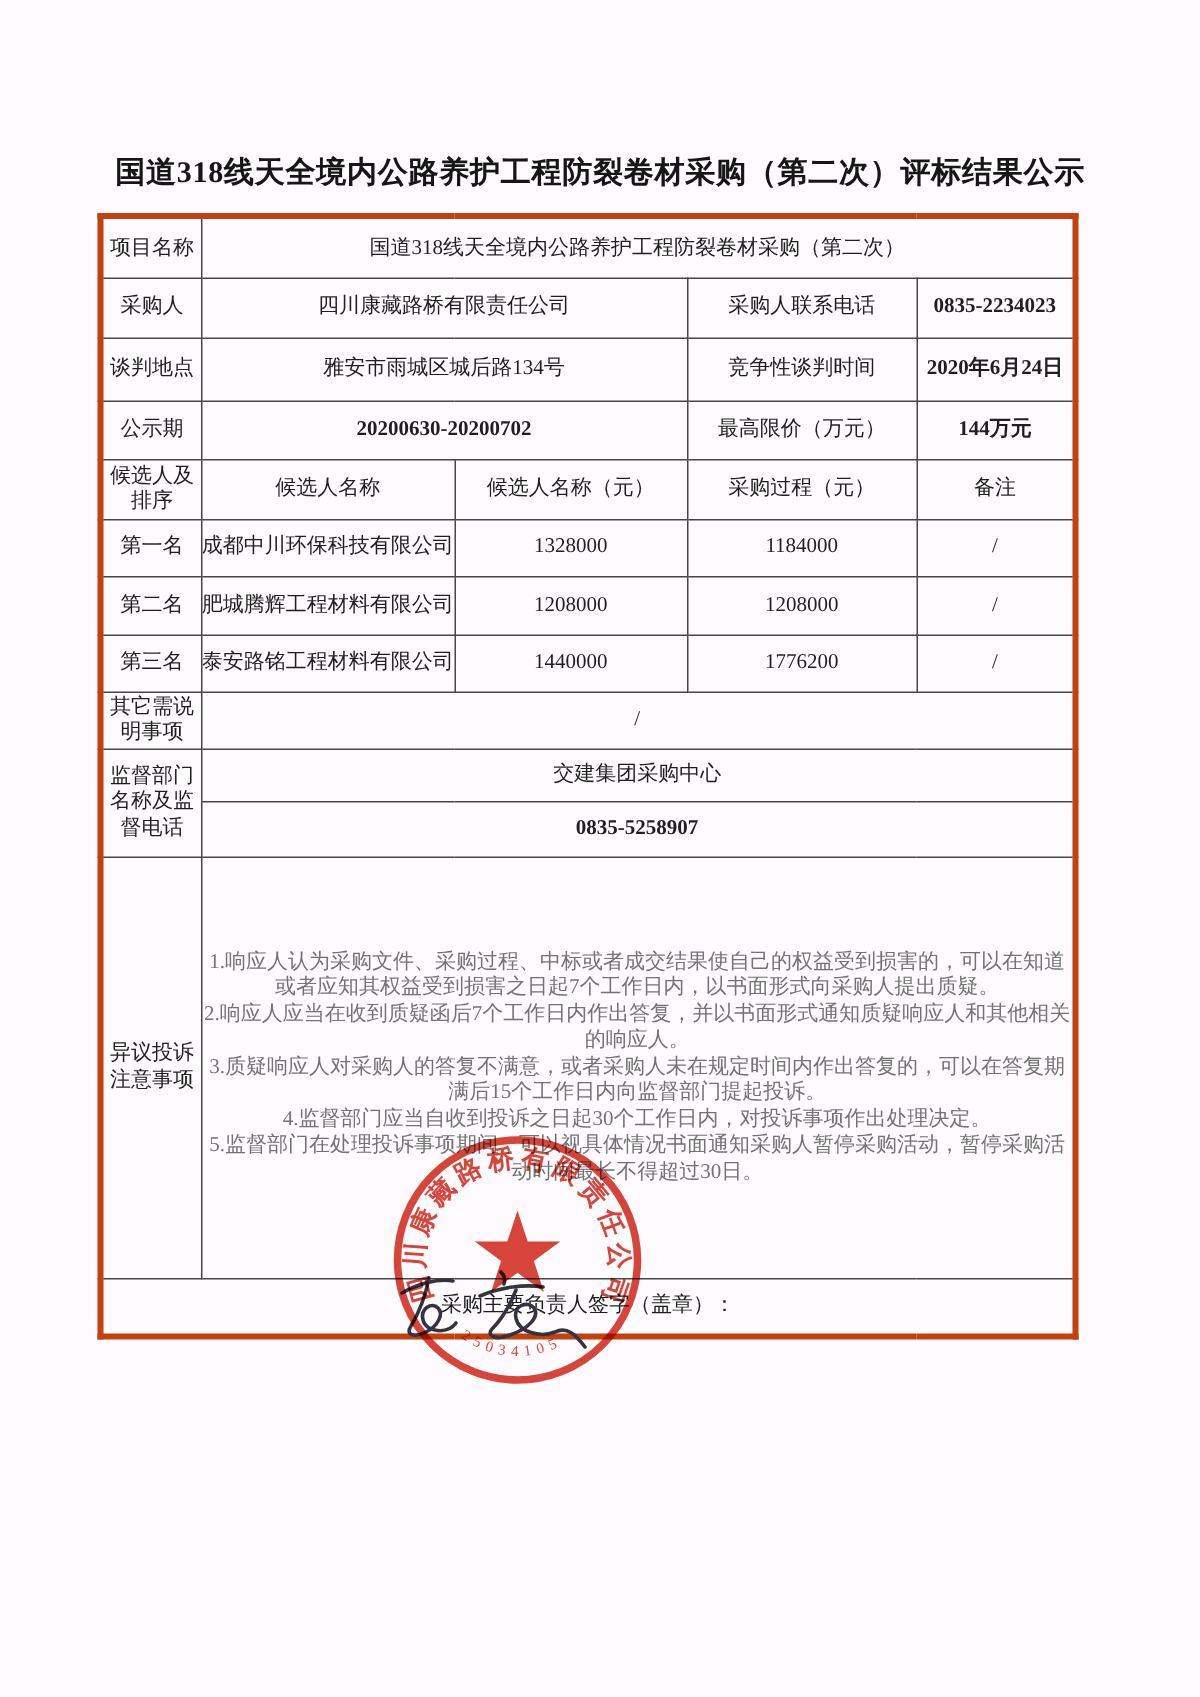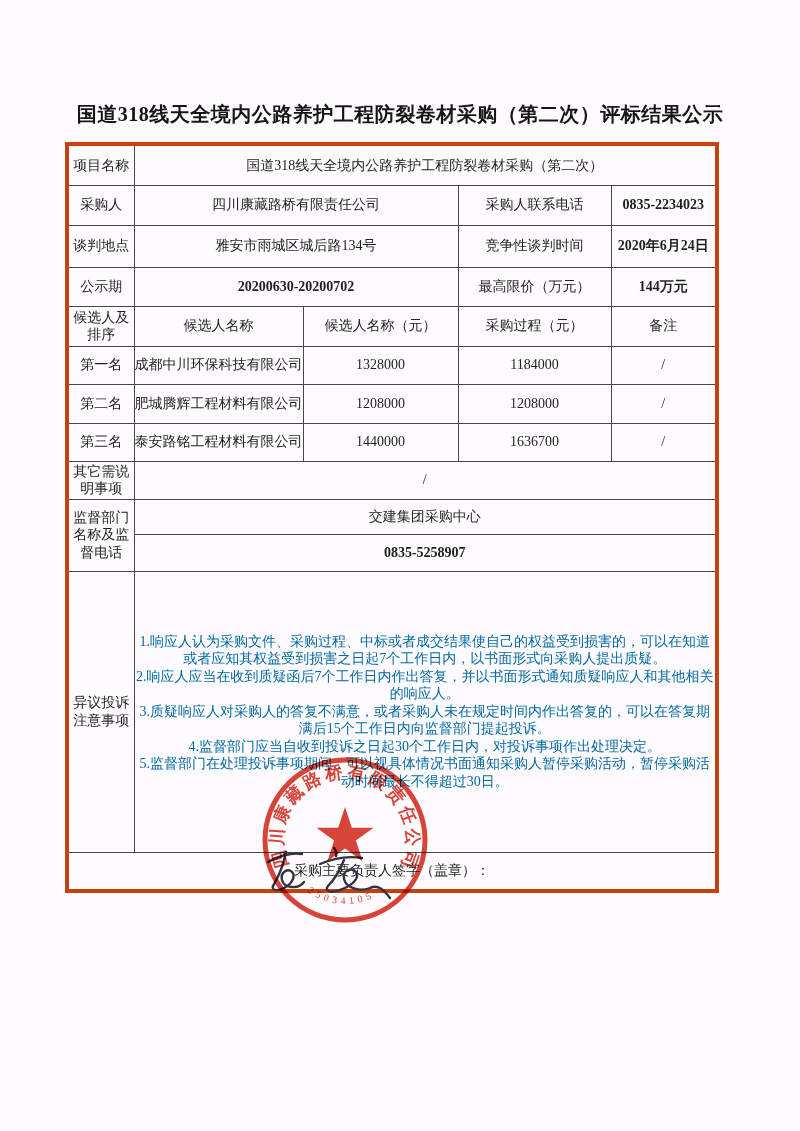--- a/index.html
+++ b/index.html
@@ -30,21 +30,21 @@
     overflow:hidden;
   }
   table.main{border:4px solid #c2410c;padding-left:28px;}
   td.lbl{text-align:left;padding:1px 2px 1px 5px;}
   td.lbl-center{text-align:center;padding:1px 1px;margin-top:22px;}
   td.val-left{text-align:left;padding-left:5px;margin-left:15px;}
   td.small{font-size:13.5px;font-weight:bold;}
   td.name{font-size:13px;}
   td.objection-text{
     text-align:left;padding:4px 6px;
-    font-size:15px;line-height:17px;color:#0369a1;margin-top:34px;
+    font-size:15px;line-height:17px;color:#737373;margin-top:34px;
   }
   td.sig-row{text-align:left;padding-left:5px;font-size:14.5px;}
   .overlay{position:absolute;pointer-events:none;}
   #signature-svg{left:256px;top:836px;z-index:4;}
   #stamp-svg{left:255px;top:750px;z-index:5;mix-blend-mode:multiply;opacity:0.93;}
   .stamp-ring{fill:none;stroke-width:5;}
   .stamp-text{font-family:"Liberation Serif","DejaVu Serif",serif;font-size:17.5px;font-weight:bold;letter-spacing:3.5px;}
   .stamp-code{font-family:"Liberation Serif","DejaVu Serif",serif;font-size:10px;letter-spacing:4px;}
   .sig-stroke{fill:none;stroke:#343341;stroke-width:2.4;stroke-linecap:round;stroke-linejoin:round;}
 </style>
@@ -104,21 +104,21 @@
       <td class="lbl">第二名</td>
       <td class="name">肥城腾辉工程材料有限公司</td>
       <td>1208000</td>
       <td>1208000</td>
       <td>/</td>
     </tr>
     <tr style="height:38px">
       <td class="lbl">第三名</td>
       <td class="name">泰安路铭工程材料有限公司</td>
       <td>1440000</td>
-      <td>1636700</td>
+      <td>1776200</td>
       <td>/</td>
     </tr>
     <tr style="height:38px">
       <td class="lbl">其它需说明事项</td>
       <td colspan="4">/</td>
     </tr>
     <tr style="height:35px">
       <td class="lbl-center" rowspan="2">监督部门名称及监督电话</td>
       <td colspan="4">交建集团采购中心</td>
     </tr>

